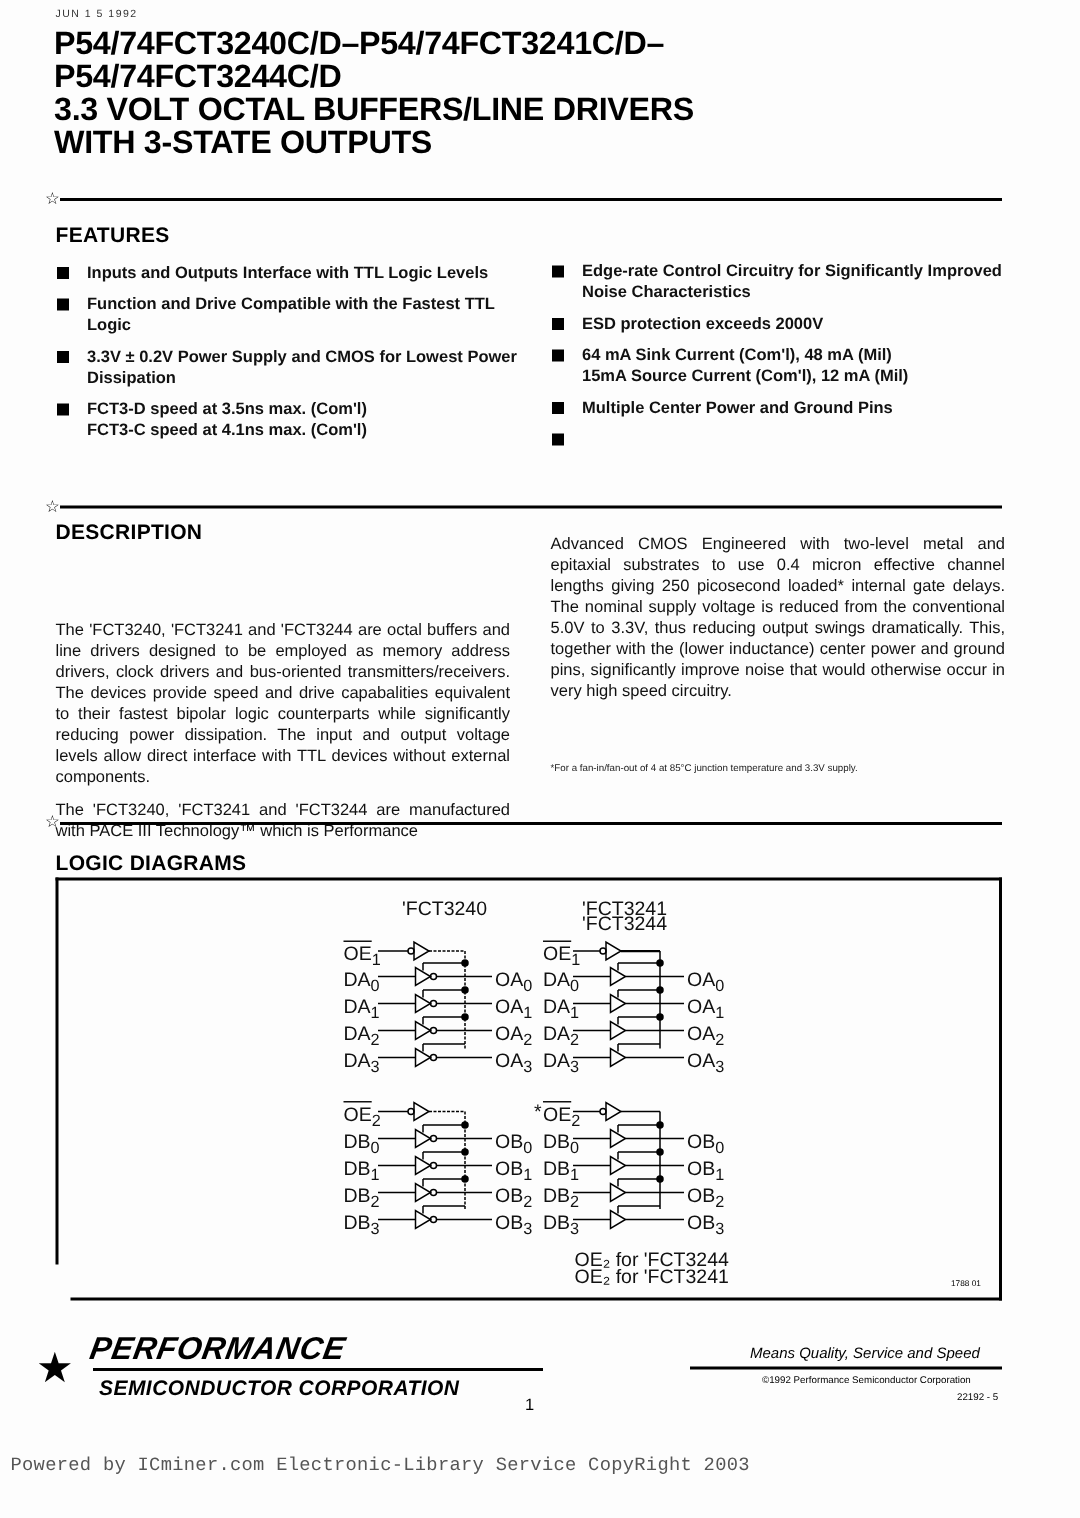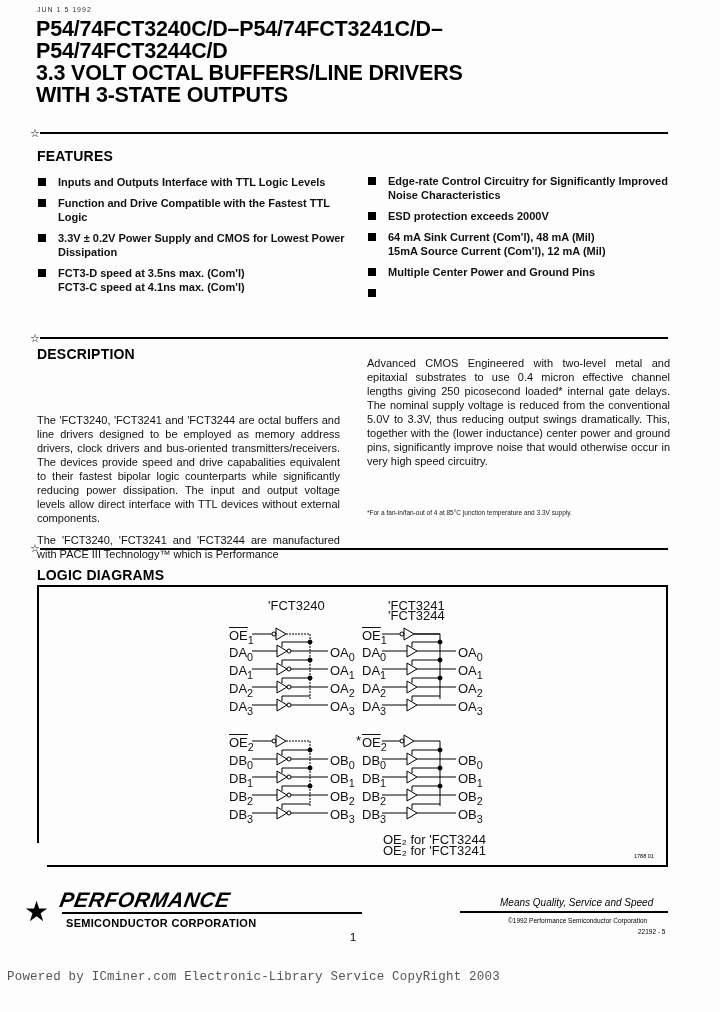--- a/index.html
+++ b/index.html
@@ -14,21 +14,21 @@
   .feat { font-size: 11px; line-height: 14px; font-weight: bold; color: #111; }
   .feat li { list-style: none; position: relative; padding-left: 20px; margin: 0 0 7px 0; }
   .feat ul { margin: 0; padding: 0; }
   .bullet { position: absolute; left: 0; top: 3px; width: 8px; height: 8px; background: #000; }
   .para { font-size: 11px; line-height: 14px; text-align: justify; color: #111; }
   .para p { margin: 0 0 8px 0; }
   .foot-note { font-size: 6.5px; color: #222; }
   .frame { border: 2px solid #000; box-sizing: border-box; }
   .dl { font-size: 13px; color: #111; }
   .logo-main { font-size: 21px; font-weight: bold; font-style: italic; letter-spacing: 0.5px; transform: skewX(-10deg); }
-  .logo-sub { font-size: 11px; font-weight: bold; letter-spacing: 0.3px; }
+  .logo-sub { font-size: 14px; font-weight: bold; font-style: italic; letter-spacing: 0.3px; }
   .tagline { font-size: 10px; font-style: italic; }
   .copy { font-size: 6.5px; }
   .powered { font-family: "Liberation Mono", "DejaVu Sans Mono", monospace; font-size: 12.5px; color: #555; letter-spacing: 0.2px; }
 </style>
 </head>
 <body>
 
 <div class="abs stamp">JUN  1 5  1992</div>
 <div class="abs title">
   <div>P54/74FCT3240C/D–P54/74FCT3241C/D–</div>

